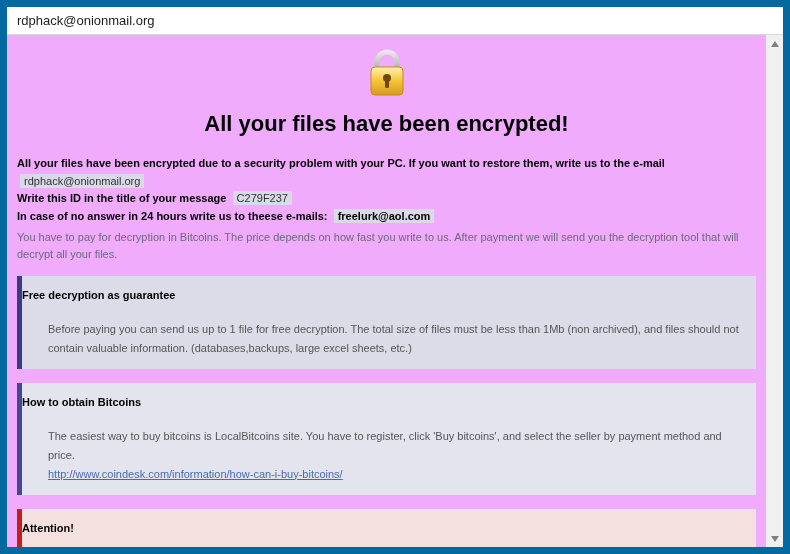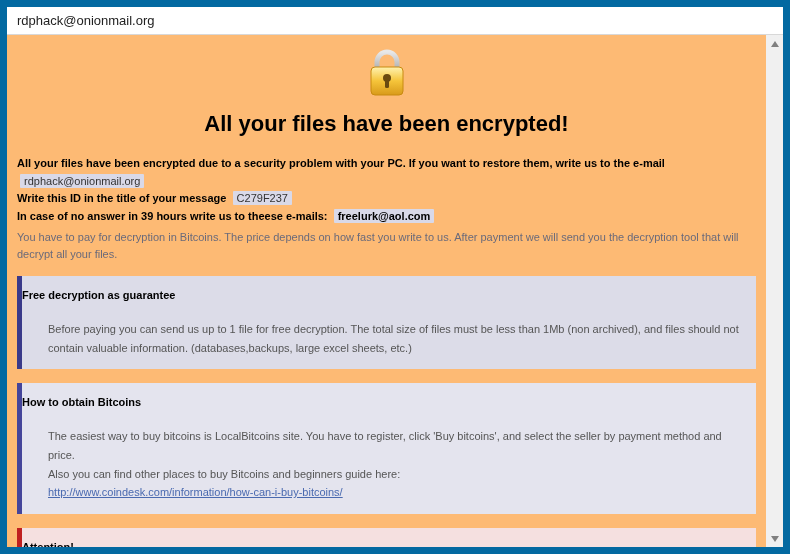--- a/index.html
+++ b/index.html
@@ -20,21 +20,21 @@
     .titlebar {
       background: #fff;
       border-bottom: 1px solid #d8d8d8;
       padding: 6px 10px;
       font-size: 13px;
       color: #222;
     }
     .content-wrapper {
       flex: 1;
       display: flex;
-      background: #fdba74;
+      background: #f0abfc;
       overflow: hidden;
     }
     .content {
       flex: 1;
       padding: 12px 10px 12px 10px;
       overflow-y: auto;
     }
     .scrollbar {
       width: 17px;
       background: #f0f0f0;
@@ -164,36 +164,35 @@
       <div class="intro">
         <div>
           <b>All your files have been encrypted due to a security problem with your PC. If you want to restore them, write us to the e-mail</b>
           &nbsp;<span class="highlight">rdphack@onionmail.org</span>
         </div>
         <div>
           <b>Write this ID in the title of your message</b>
           &nbsp;<span class="highlight">C279F237</span>
         </div>
         <div>
-          <b>In case of no answer in 39 hours write us to theese e-mails:</b>
+          <b>In case of no answer in 24 hours write us to theese e-mails:</b>
           &nbsp;<b><span class="highlight">freelurk@aol.com</span></b>
         </div>
       </div>
       <div class="note">You have to pay for decryption in Bitcoins. The price depends on how fast you write to us. After payment we will send you the decryption tool that will decrypt all your files.</div>
 
       <div class="box guarantee">
         <div class="box-title">Free decryption as guarantee</div>
         <div class="box-body">Before paying you can send us up to 1 file for free decryption. The total size of files must be less than 1Mb (non archived), and files should not contain valuable information. (databases,backups, large excel sheets, etc.)</div>
       </div>
 
       <div class="box bitcoins">
         <div class="box-title">How to obtain Bitcoins</div>
         <div class="box-body">
           <div>The easiest way to buy bitcoins is LocalBitcoins site. You have to register, click 'Buy bitcoins', and select the seller by payment method and price.</div>
-          <div>Also you can find other places to buy Bitcoins and beginners guide here:</div>
           <a href="#">http://www.coindesk.com/information/how-can-i-buy-bitcoins/</a>
         </div>
       </div>
 
       <div class="box attention">
         <div class="box-title">Attention!</div>
         <ul>
           <li>Do not rename encrypted files.</li>
 
         </ul>

